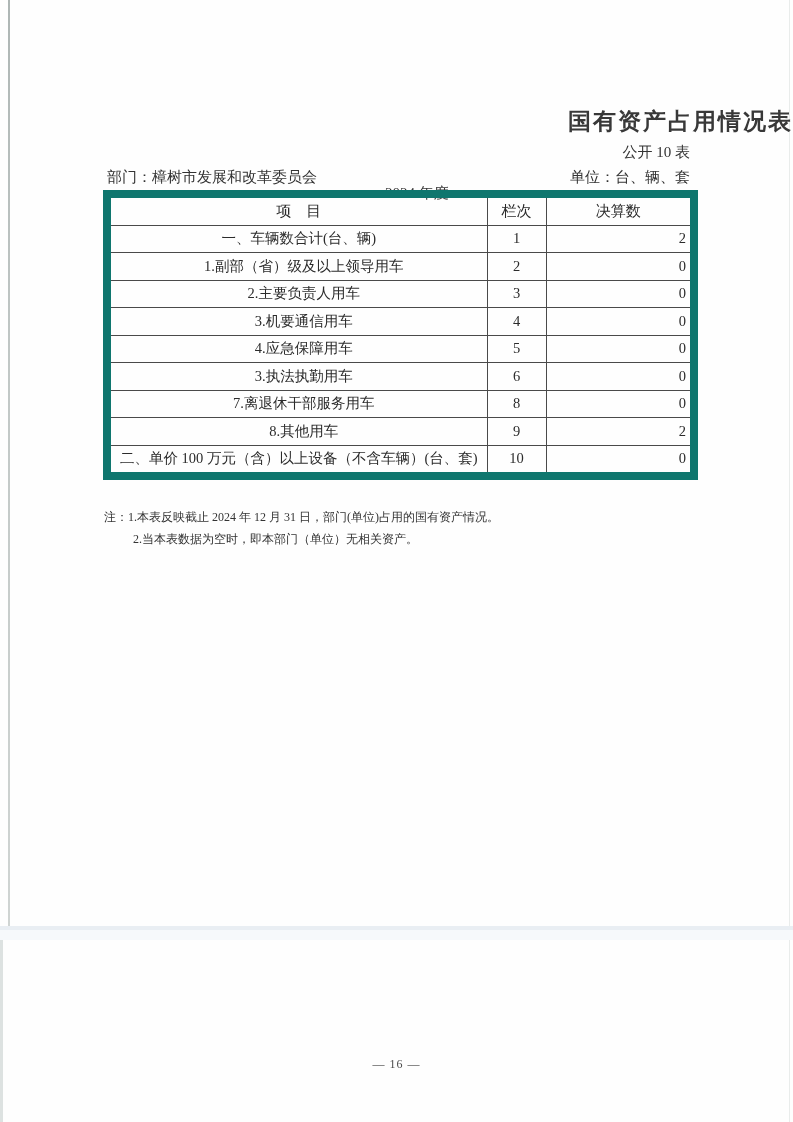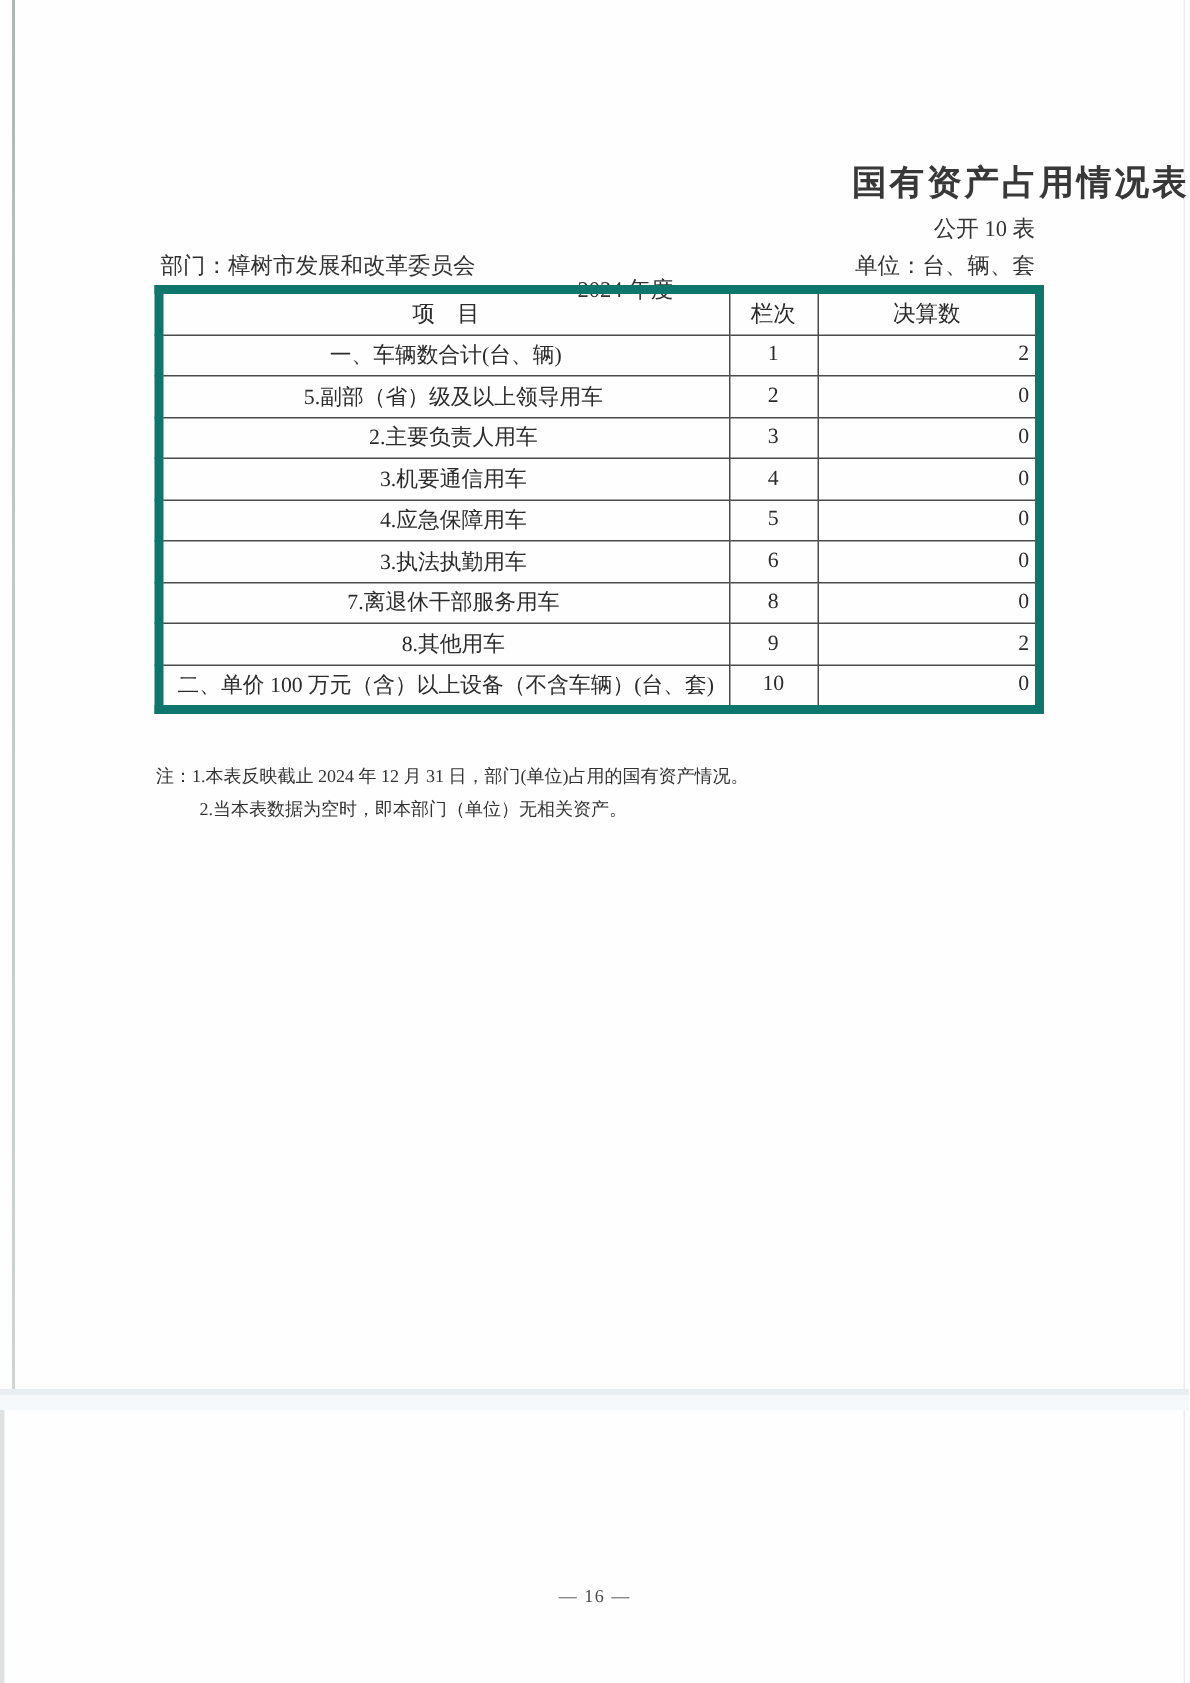--- a/index.html
+++ b/index.html
@@ -92,21 +92,21 @@
   table.asset-table col.c-col   { width: 59px; }
   table.asset-table col.c-value { width: 148px; }
   table.asset-table td, table.asset-table th {
     border: 1.4px solid #4a4a4a;
     height: 26.5px;
     padding: 0 4px;
     font-weight: normal;
     overflow: hidden;
     white-space: nowrap;
   }
-  table.asset-table { border: 6px solid #0f766e; }
+  table.asset-table { border: 8px solid #0f766e; }
   th.h-item, th.h-col, th.h-value { text-align: center; font-size: 15px; }
   td.cell-item  { text-align: center; padding-left: 5px; }
   tr.indent td.cell-item { padding-left: 14px; }
   td.cell-col   { text-align: center; }
   td.cell-value { text-align: right; padding-right: 9px; }
 
   .notes {
     position: absolute;
     left: 104px; top: 506px;
     width: 587px;
@@ -160,21 +160,21 @@
         <th class="h-value">决算数</th>
       </tr>
     </thead>
     <tbody>
       <tr>
         <td class="cell-item">一、车辆数合计(台、辆)</td>
         <td class="cell-col">1</td>
         <td class="cell-value">2</td>
       </tr>
       <tr class="indent">
-        <td class="cell-item">5.副部（省）级及以上领导用车</td>
+        <td class="cell-item">1.副部（省）级及以上领导用车</td>
         <td class="cell-col">2</td>
         <td class="cell-value">0</td>
       </tr>
       <tr class="indent">
         <td class="cell-item">2.主要负责人用车</td>
         <td class="cell-col">3</td>
         <td class="cell-value">0</td>
       </tr>
       <tr class="indent">
         <td class="cell-item">3.机要通信用车</td>

